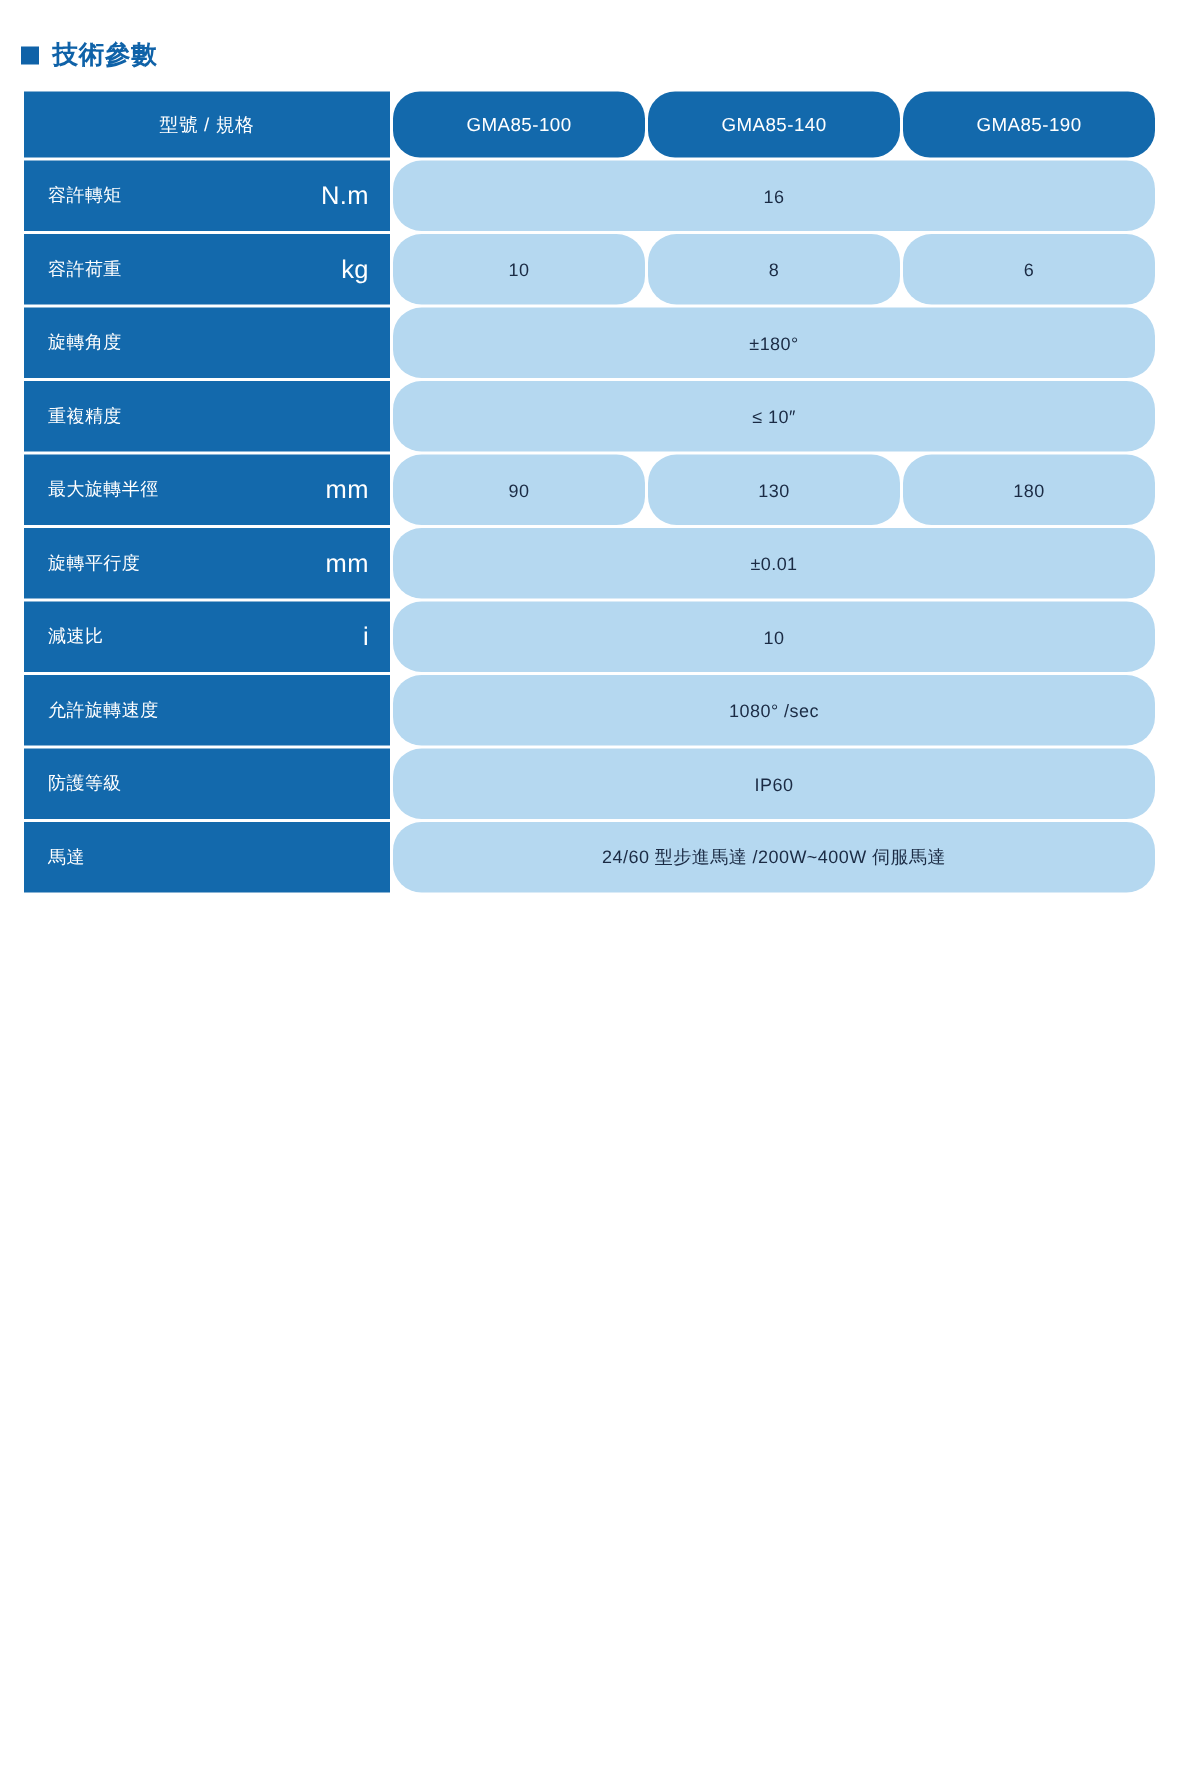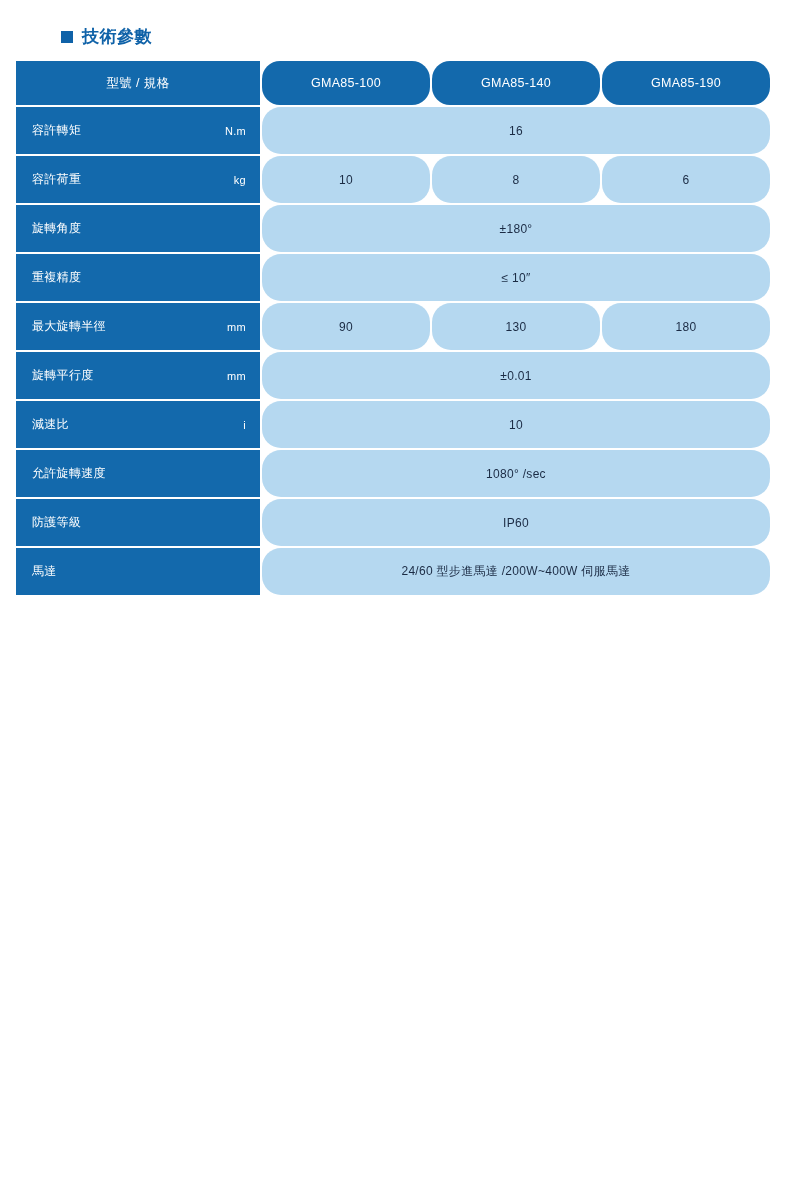--- a/index.html
+++ b/index.html
@@ -23,21 +23,20 @@
 
   
   .section-title {
     position: absolute;
     left: 14px;
     top: 24px;
     display: flex;
     align-items: center;
     gap: 9px;
     height: 24px;
-    margin-left: 47px;
   }
   .title-bullet {
     width: 12px;
     height: 12px;
     background: #0f62a8;
     flex: 0 0 auto;
     margin-top: 1px;
   }
   .title-text {
     font-size: 17px;
@@ -98,21 +97,21 @@
     justify-content: space-between;
     padding: 0 14px 0 16px;
     height: 31px;
     box-sizing: border-box;
   }
   .lbl-name {
     white-space: nowrap;
   }
   .lbl-unit {
     white-space: nowrap;
-    font-size: 11px;
+    font-size: 17px;
   }
 
   
   .val {
     background: #b5d8f0;
     color: #1b2b44;
     height: 47px;
     text-align: center;
     font-size: 12px;
     letter-spacing: 0.3px;

